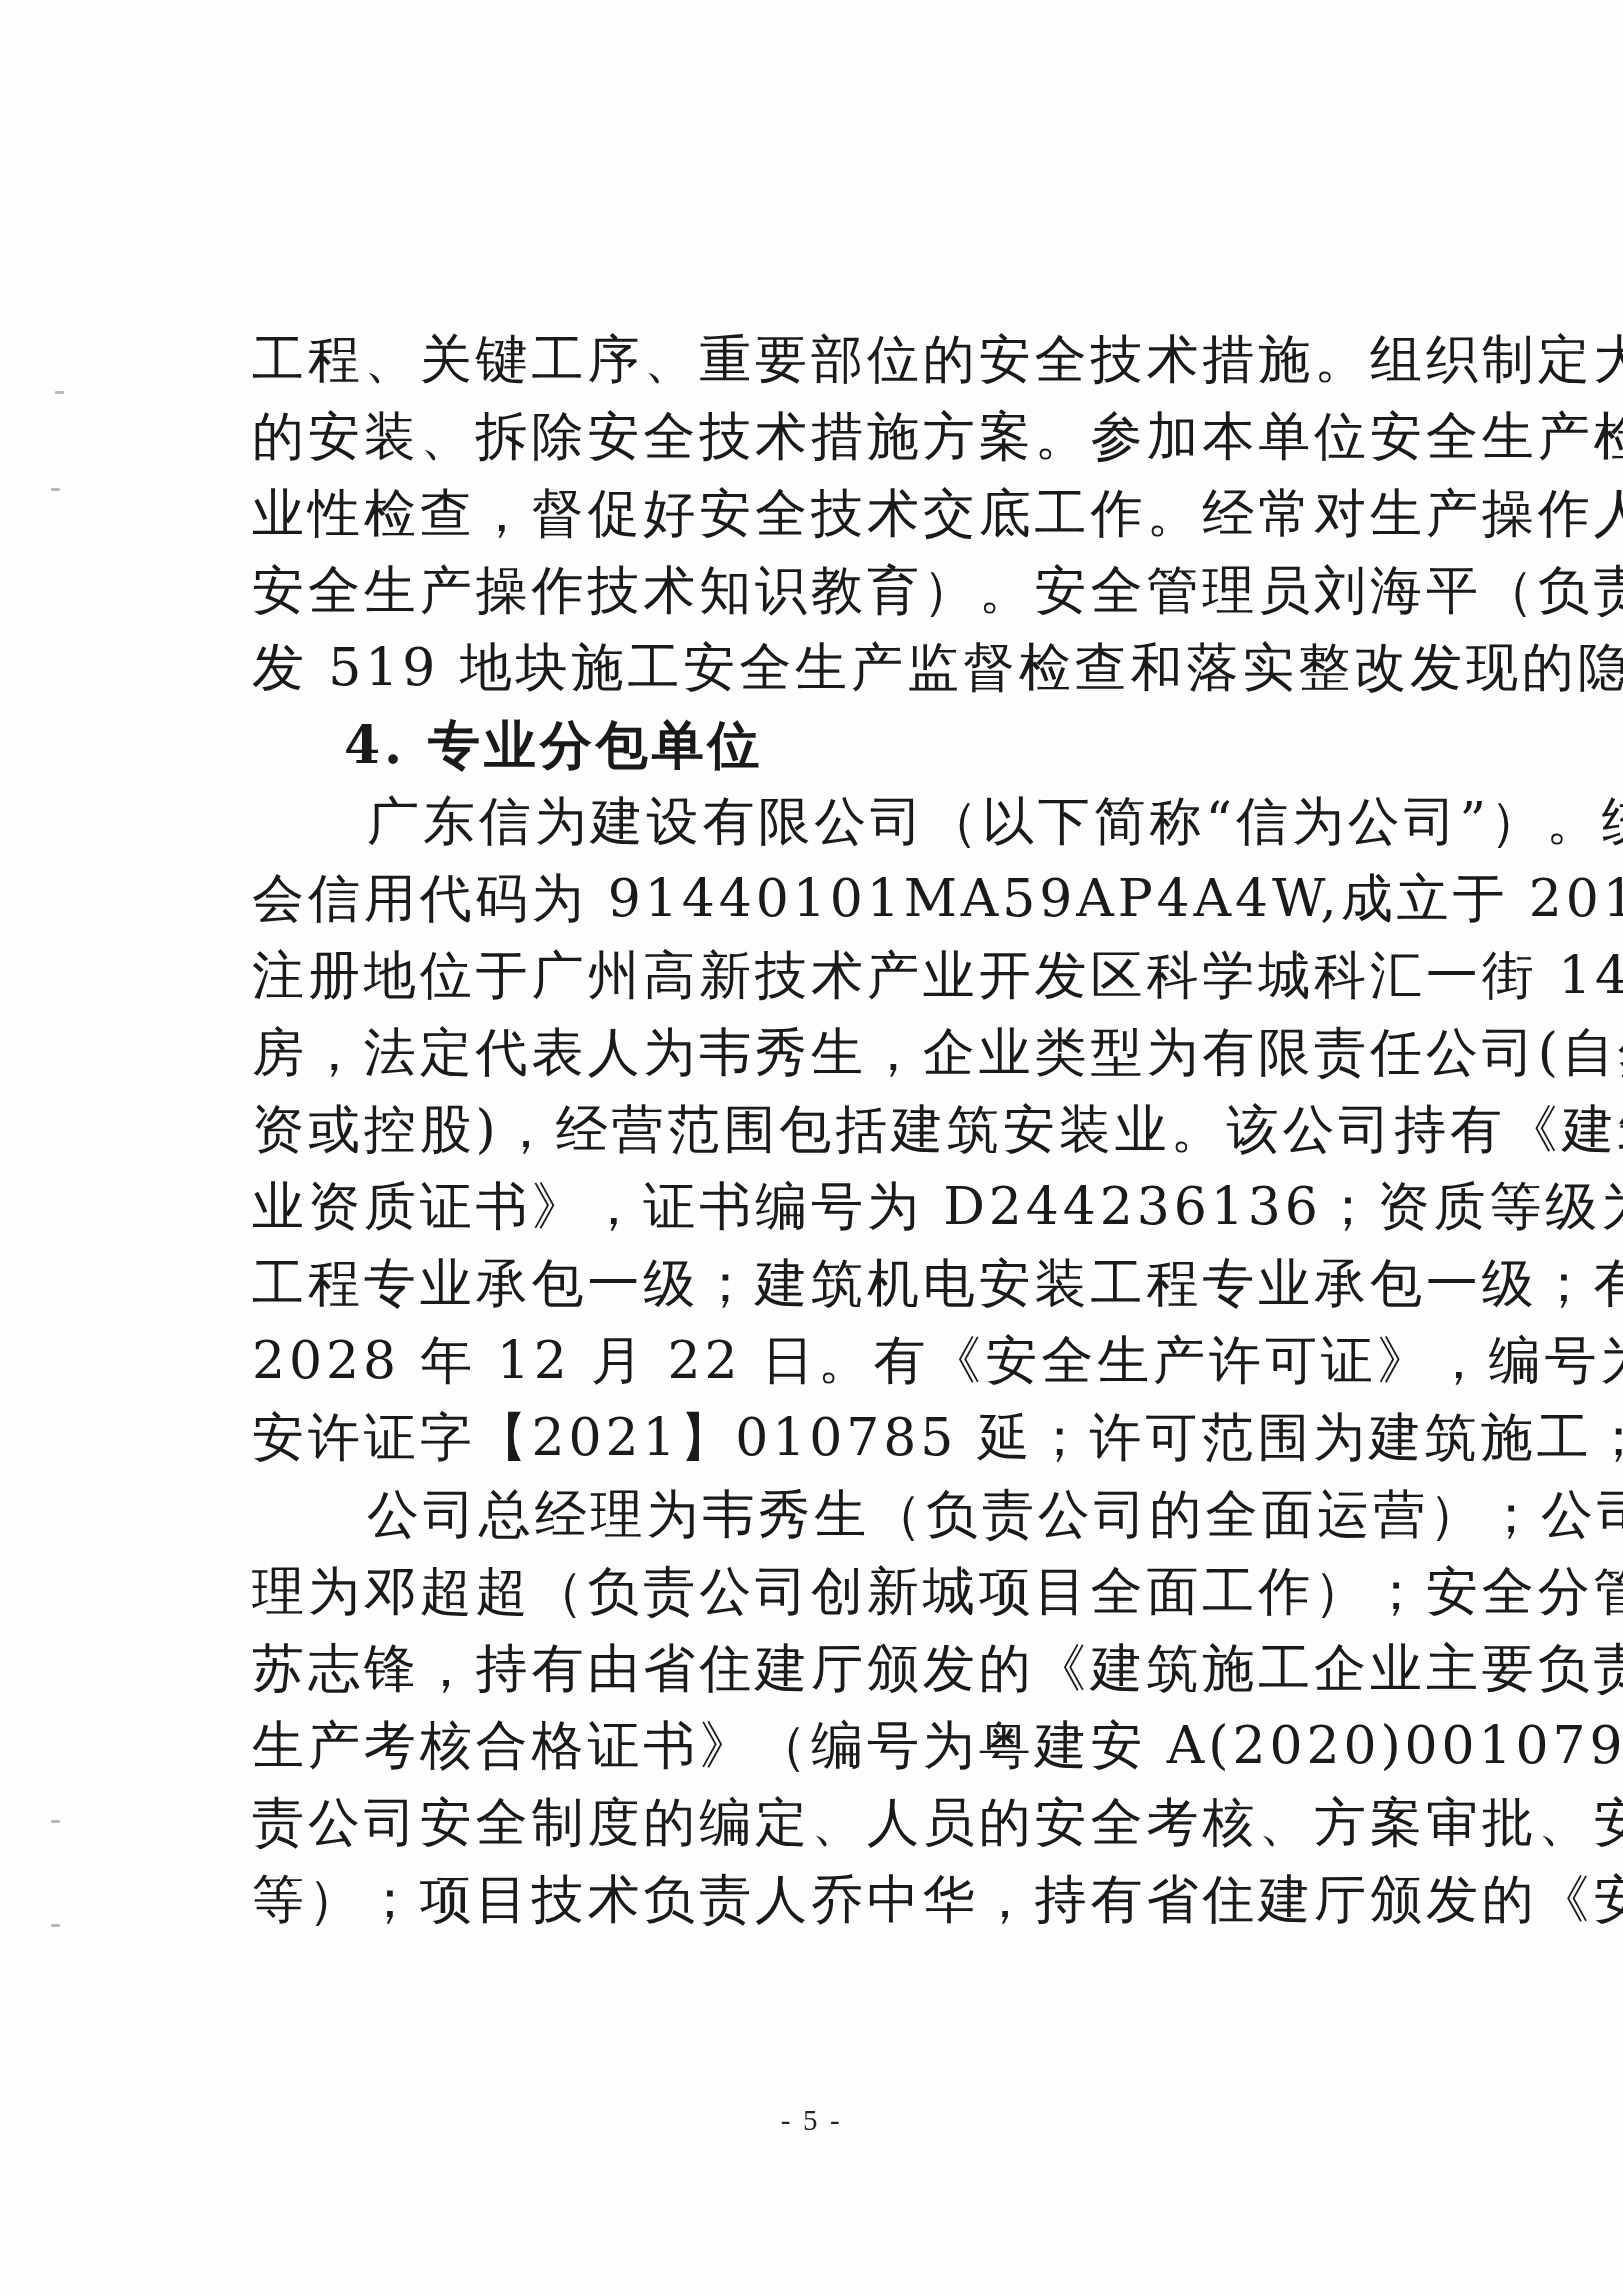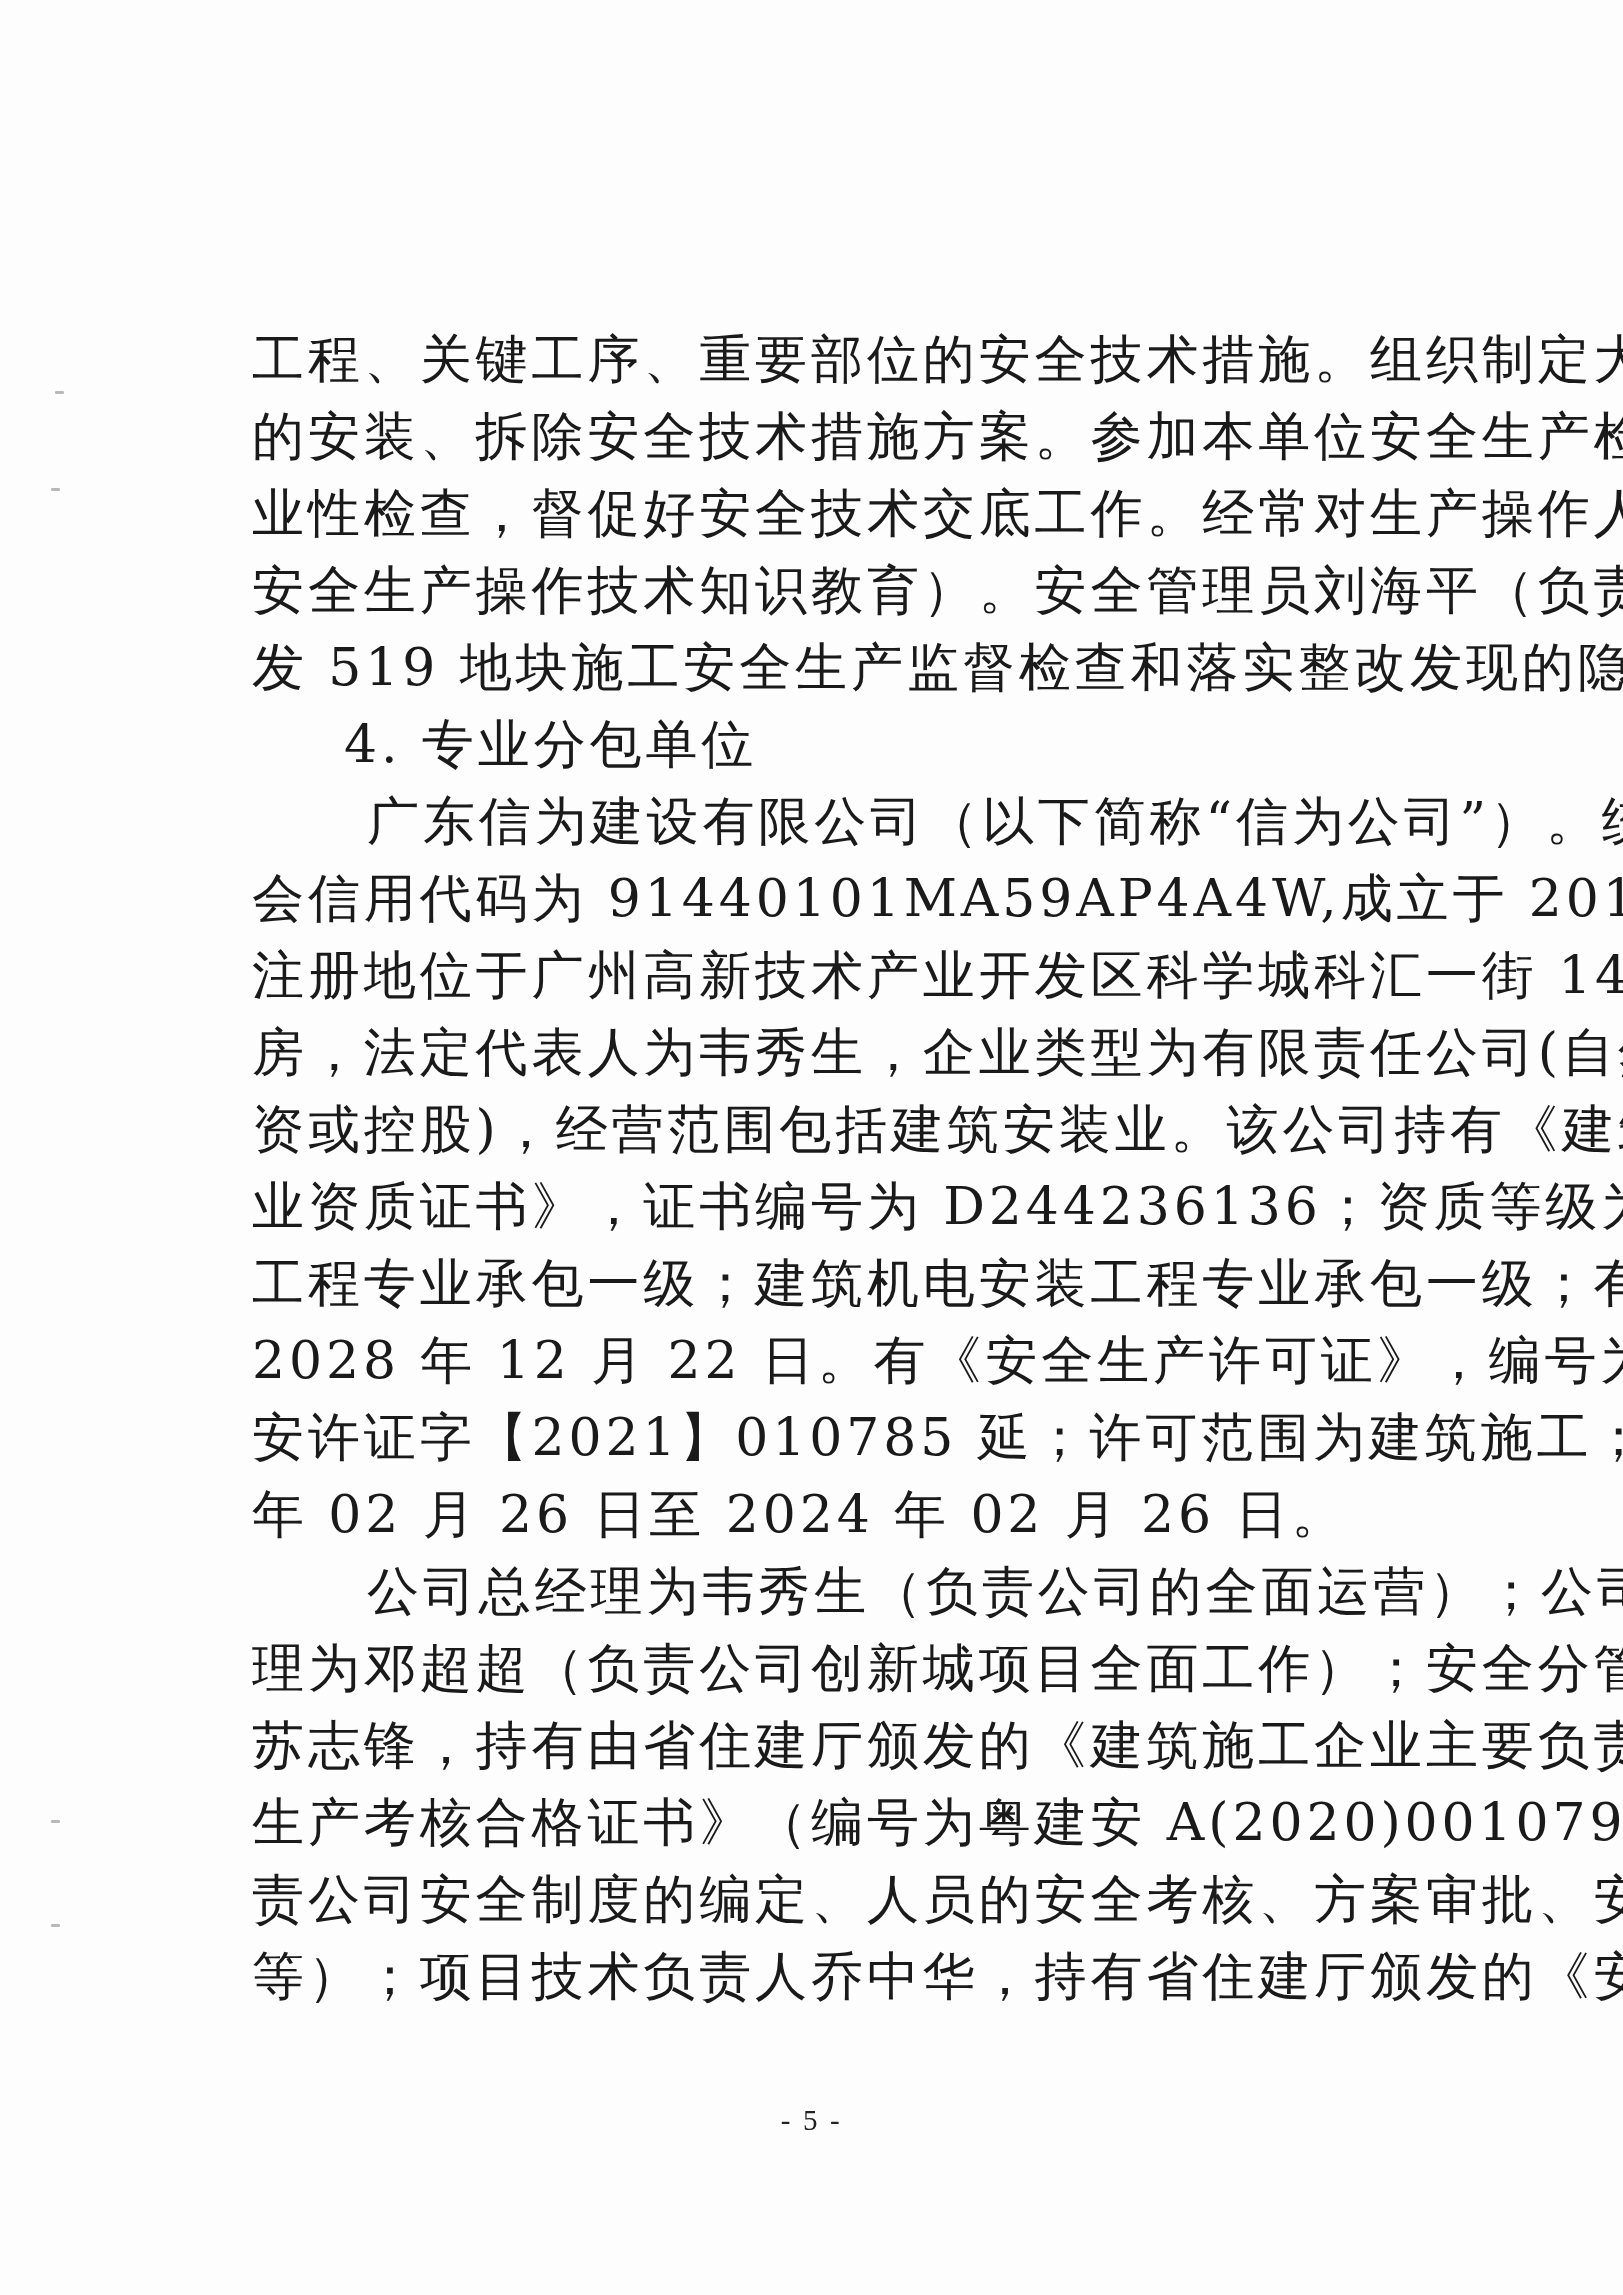--- a/index.html
+++ b/index.html
@@ -40,20 +40,21 @@
     }
     .line.last {
       text-align-last: left;
     }
     .line.indent {
       padding-left: 115px;
     }
     .line.heading {
       text-align-last: left;
       padding-left: 92px;
+      font-weight: bold;
     }
     .page-number {
       position: absolute;
       top: 2104px;
       left: 0;
       width: 1623px;
       text-align: center;
       font-family: "Liberation Serif", serif;
       font-size: 29px;
       color: #222;
@@ -95,21 +96,20 @@
     <div>
       <span class="line indent">广东信为建设有限公司（以下简称“信为公司”）。统一社</span>
       <span class="line">会信用代码为 91440101MA59AP4A4W,成立于 2015 年 11 月 10 日，</span>
       <span class="line">注册地位于广州高新技术产业开发区科学城科汇一街 14 号 701</span>
       <span class="line">房，法定代表人为韦秀生，企业类型为有限责任公司(自然人投</span>
       <span class="line">资或控股)，经营范围包括建筑安装业。该公司持有《建筑业企</span>
       <span class="line">业资质证书》，证书编号为 D244236136；资质等级为消防设施</span>
       <span class="line">工程专业承包一级；建筑机电安装工程专业承包一级；有效期至</span>
       <span class="line">2028 年 12 月 22 日。有《安全生产许可证》，编号为（粤）JZ</span>
       <span class="line">安许证字【2021】010785 延；许可范围为建筑施工；有效期为 2021</span>
-      <span class="line last">年 02 月 26 日至 2024 年 02 月 26 日。</span>
     </div>
 
     <div>
       <span class="line indent">公司总经理为韦秀生（负责公司的全面运营）；公司副总经</span>
       <span class="line">理为邓超超（负责公司创新城项目全面工作）；安全分管负责人</span>
       <span class="line">苏志锋，持有由省住建厅颁发的《建筑施工企业主要负责人安全</span>
       <span class="line">生产考核合格证书》（编号为粤建安 A(2020)0010796），（负</span>
       <span class="line">责公司安全制度的编定、人员的安全考核、方案审批、安全检查</span>
       <span class="line">等）；项目技术负责人乔中华，持有省住建厅颁发的《安全生产</span>
     </div>

